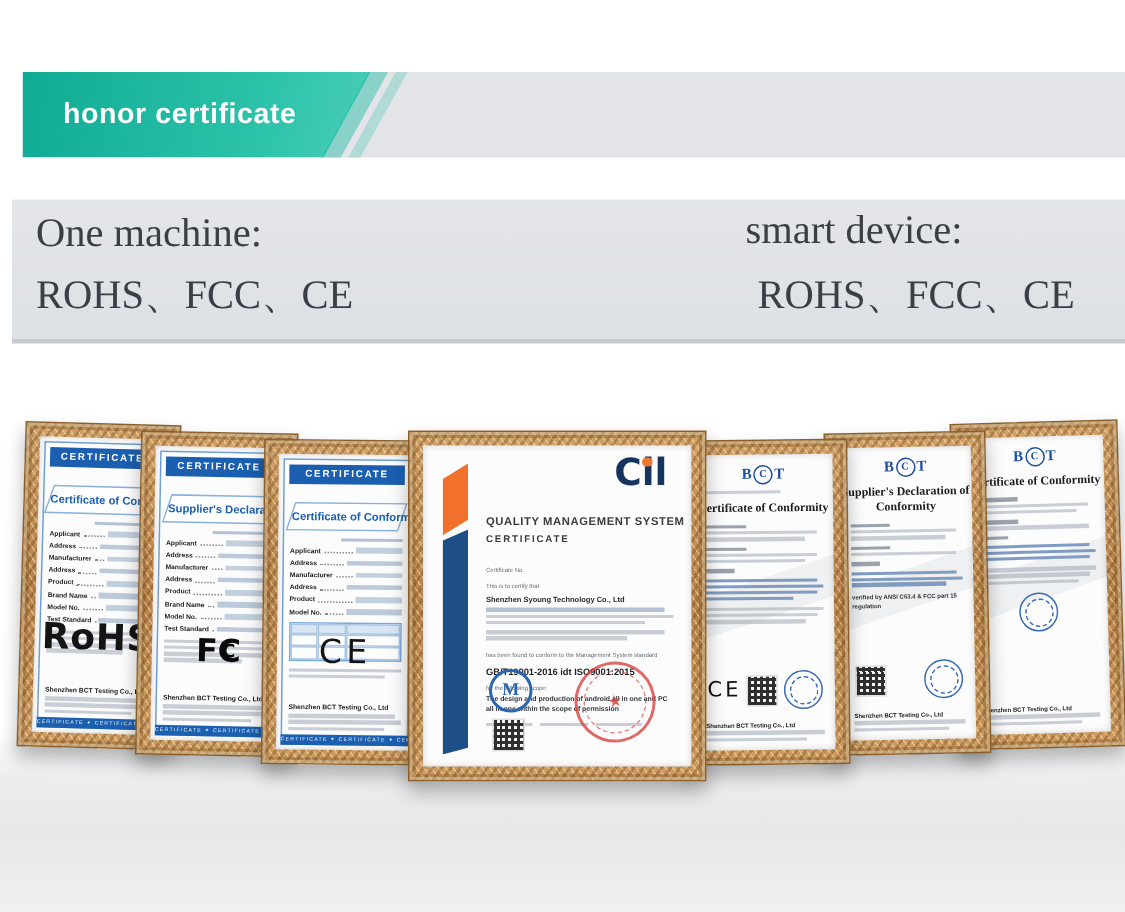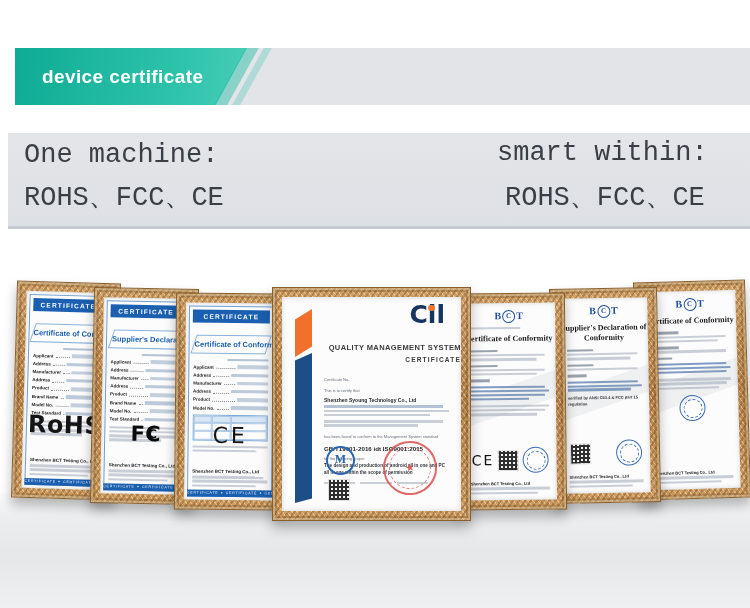--- a/index.html
+++ b/index.html
@@ -13,21 +13,21 @@
     clip-path:polygon(0 0,100% 0,86.5% 100%,0 100%);}
   .stripe{position:absolute;top:0;height:100%;transform:skewX(-29deg);}
   .s1{left:215px;width:13px;background:rgba(32,188,164,.45);}
   .s2{left:233px;width:8px;background:rgba(32,188,164,.26);}
   .banner-title{position:absolute;left:27px;top:0;line-height:57px;color:#fff;
     font-size:19px;font-weight:700;letter-spacing:.4px;}
 
   
   .summary{position:absolute;left:8px;top:133px;right:0;height:93px;
     background:linear-gradient(#e3e5e9,#dde0e4);border-bottom:3px solid #c6cad0;
-    color:#3a3f45;font-family:Liberation Mono, monospace;}
+    color:#3a3f45;font-family:Liberation Serif, serif;}
   .sum-line{position:absolute;white-space:nowrap;font-size:27px;}
   #sum-l1{left:16px;top:7px;}
   #sum-l2{left:16px;top:45px;}
   #sum-c{left:316px;top:45px;font-size:28px;}
   #sum-r1{left:489px;top:5px;}
   #sum-r2{left:497px;top:45px;}
 
   
   .floor{position:absolute;left:0;right:0;top:492px;bottom:0;border-top:1px solid #fdfdfd;
     background:linear-gradient(180deg,#fafbfb 0,#ebedef 22%,#e5e7e9 55%,#eef0f1 100%);}
@@ -93,21 +93,21 @@
 
   
   .iso-ribbon-o{position:absolute;left:13px;top:12px;width:17px;height:48px;background:#f0702c;
     clip-path:polygon(0 22%,100% 0,100% 78%,0 100%);}
   .iso-ribbon-b{position:absolute;left:13px;top:56px;width:17px;height:150px;background:#1d4f86;
     clip-path:polygon(0 5%,100% 0,100% 97%,0 100%);}
   .iso-brand{position:absolute;right:16px;top:5px;font-size:25px;font-weight:700;color:#16345f;
     font-family:"DejaVu Sans",sans-serif;line-height:1;}
   .iso-dot{position:absolute;left:18.5px;top:2.5px;width:6.5px;height:6.5px;border-radius:50%;
     background:#f0772e;}
-  .iso-title{position:absolute;left:42px;right:0;top:46px;text-align:right;color:#3c3c3c;}
+  .iso-title{position:absolute;left:42px;right:0;top:46px;text-align:left;color:#3c3c3c;}
   .iso-t1{font-size:7.5px;font-weight:700;letter-spacing:.4px;}
   .iso-t2{font-size:6.5px;font-weight:700;letter-spacing:1.2px;margin-top:4px;}
   .iso-body{position:absolute;left:42px;right:12px;top:80px;}
   .micro{font-size:4px;color:#68707a;}
   .iso-company{font-size:5px;font-weight:700;color:#26292d;margin-top:4px;}
   .iso-standard{font-size:6.2px;font-weight:700;color:#1d1f22;margin-top:6px;}
   .iso-scope-intro{margin-top:4px;}
   .iso-scope{font-size:4.6px;font-weight:700;color:#33373c;margin-top:2px;line-height:1.5;}
   .iso-dates{display:flex;gap:5px;margin-top:5px;}
   .iso-dates .bar{margin-top:0;}
@@ -153,27 +153,27 @@
 </style>
 </head>
 <body>
 
 <div id="stage">
 
   <div class="banner">
     <div class="banner-teal"></div>
     <div class="stripe s1"></div>
     <div class="stripe s2"></div>
-    <div class="banner-title">device certificate</div>
+    <div class="banner-title">honor certificate</div>
   </div>
 
   <div class="summary">
     <div class="sum-line" id="sum-l1">One machine:</div>
     <div class="sum-line" id="sum-l2">ROHS、FCC、CE</div>
-    <div class="sum-line" id="sum-r1">smart within:</div>
+    <div class="sum-line" id="sum-r1">smart device:</div>
     <div class="sum-line" id="sum-r2">ROHS、FCC、CE</div>
   </div>
 
   <div class="floor"></div>
 
   <div class="frame" id="f1">
     <div class="paper">
       <div class="bluebox"></div>
       <div class="ca-head">CERTIFICATE</div>
       <div class="ca-titlebox">

